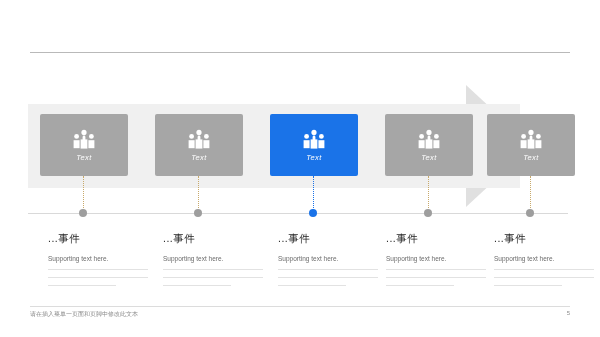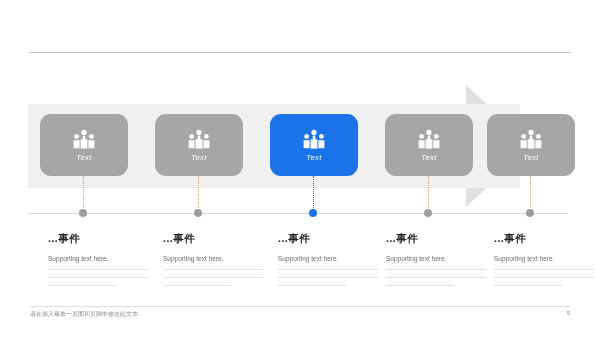--- a/index.html
+++ b/index.html
@@ -44,21 +44,21 @@
     width: 492px; height: 84px;
     background: #f0f0f0;
   }
 
   
   .card {
     position: absolute;
     top: 114px;
     width: 88px; height: 62px;
     background: #a6a6a6;
-    border-radius: 11px;
+    border-radius: 2px;
     display: flex;
     flex-direction: column;
     align-items: center;
     justify-content: center;
     gap: 4px;
   }
   .card.active { background: #1a73e8; }
   .card-label {
     color: #ffffff;
     font-size: 7.5px;
@@ -94,21 +94,21 @@
   .node-dot.active { background: #1a73e8; }
 
   
   .block {
     position: absolute;
     top: 232px;
     width: 104px;
   }
   .block-title {
     font-size: 10.5px;
-    font-weight: bold;
+    font-weight: normal;
     color: #262626;
     margin-bottom: 9px;
     letter-spacing: .5px;
   }
   .block-body {
     font-size: 6.5px;
     color: #6b6b6b;
     margin-bottom: 7px;
   }
   .ph-line {

